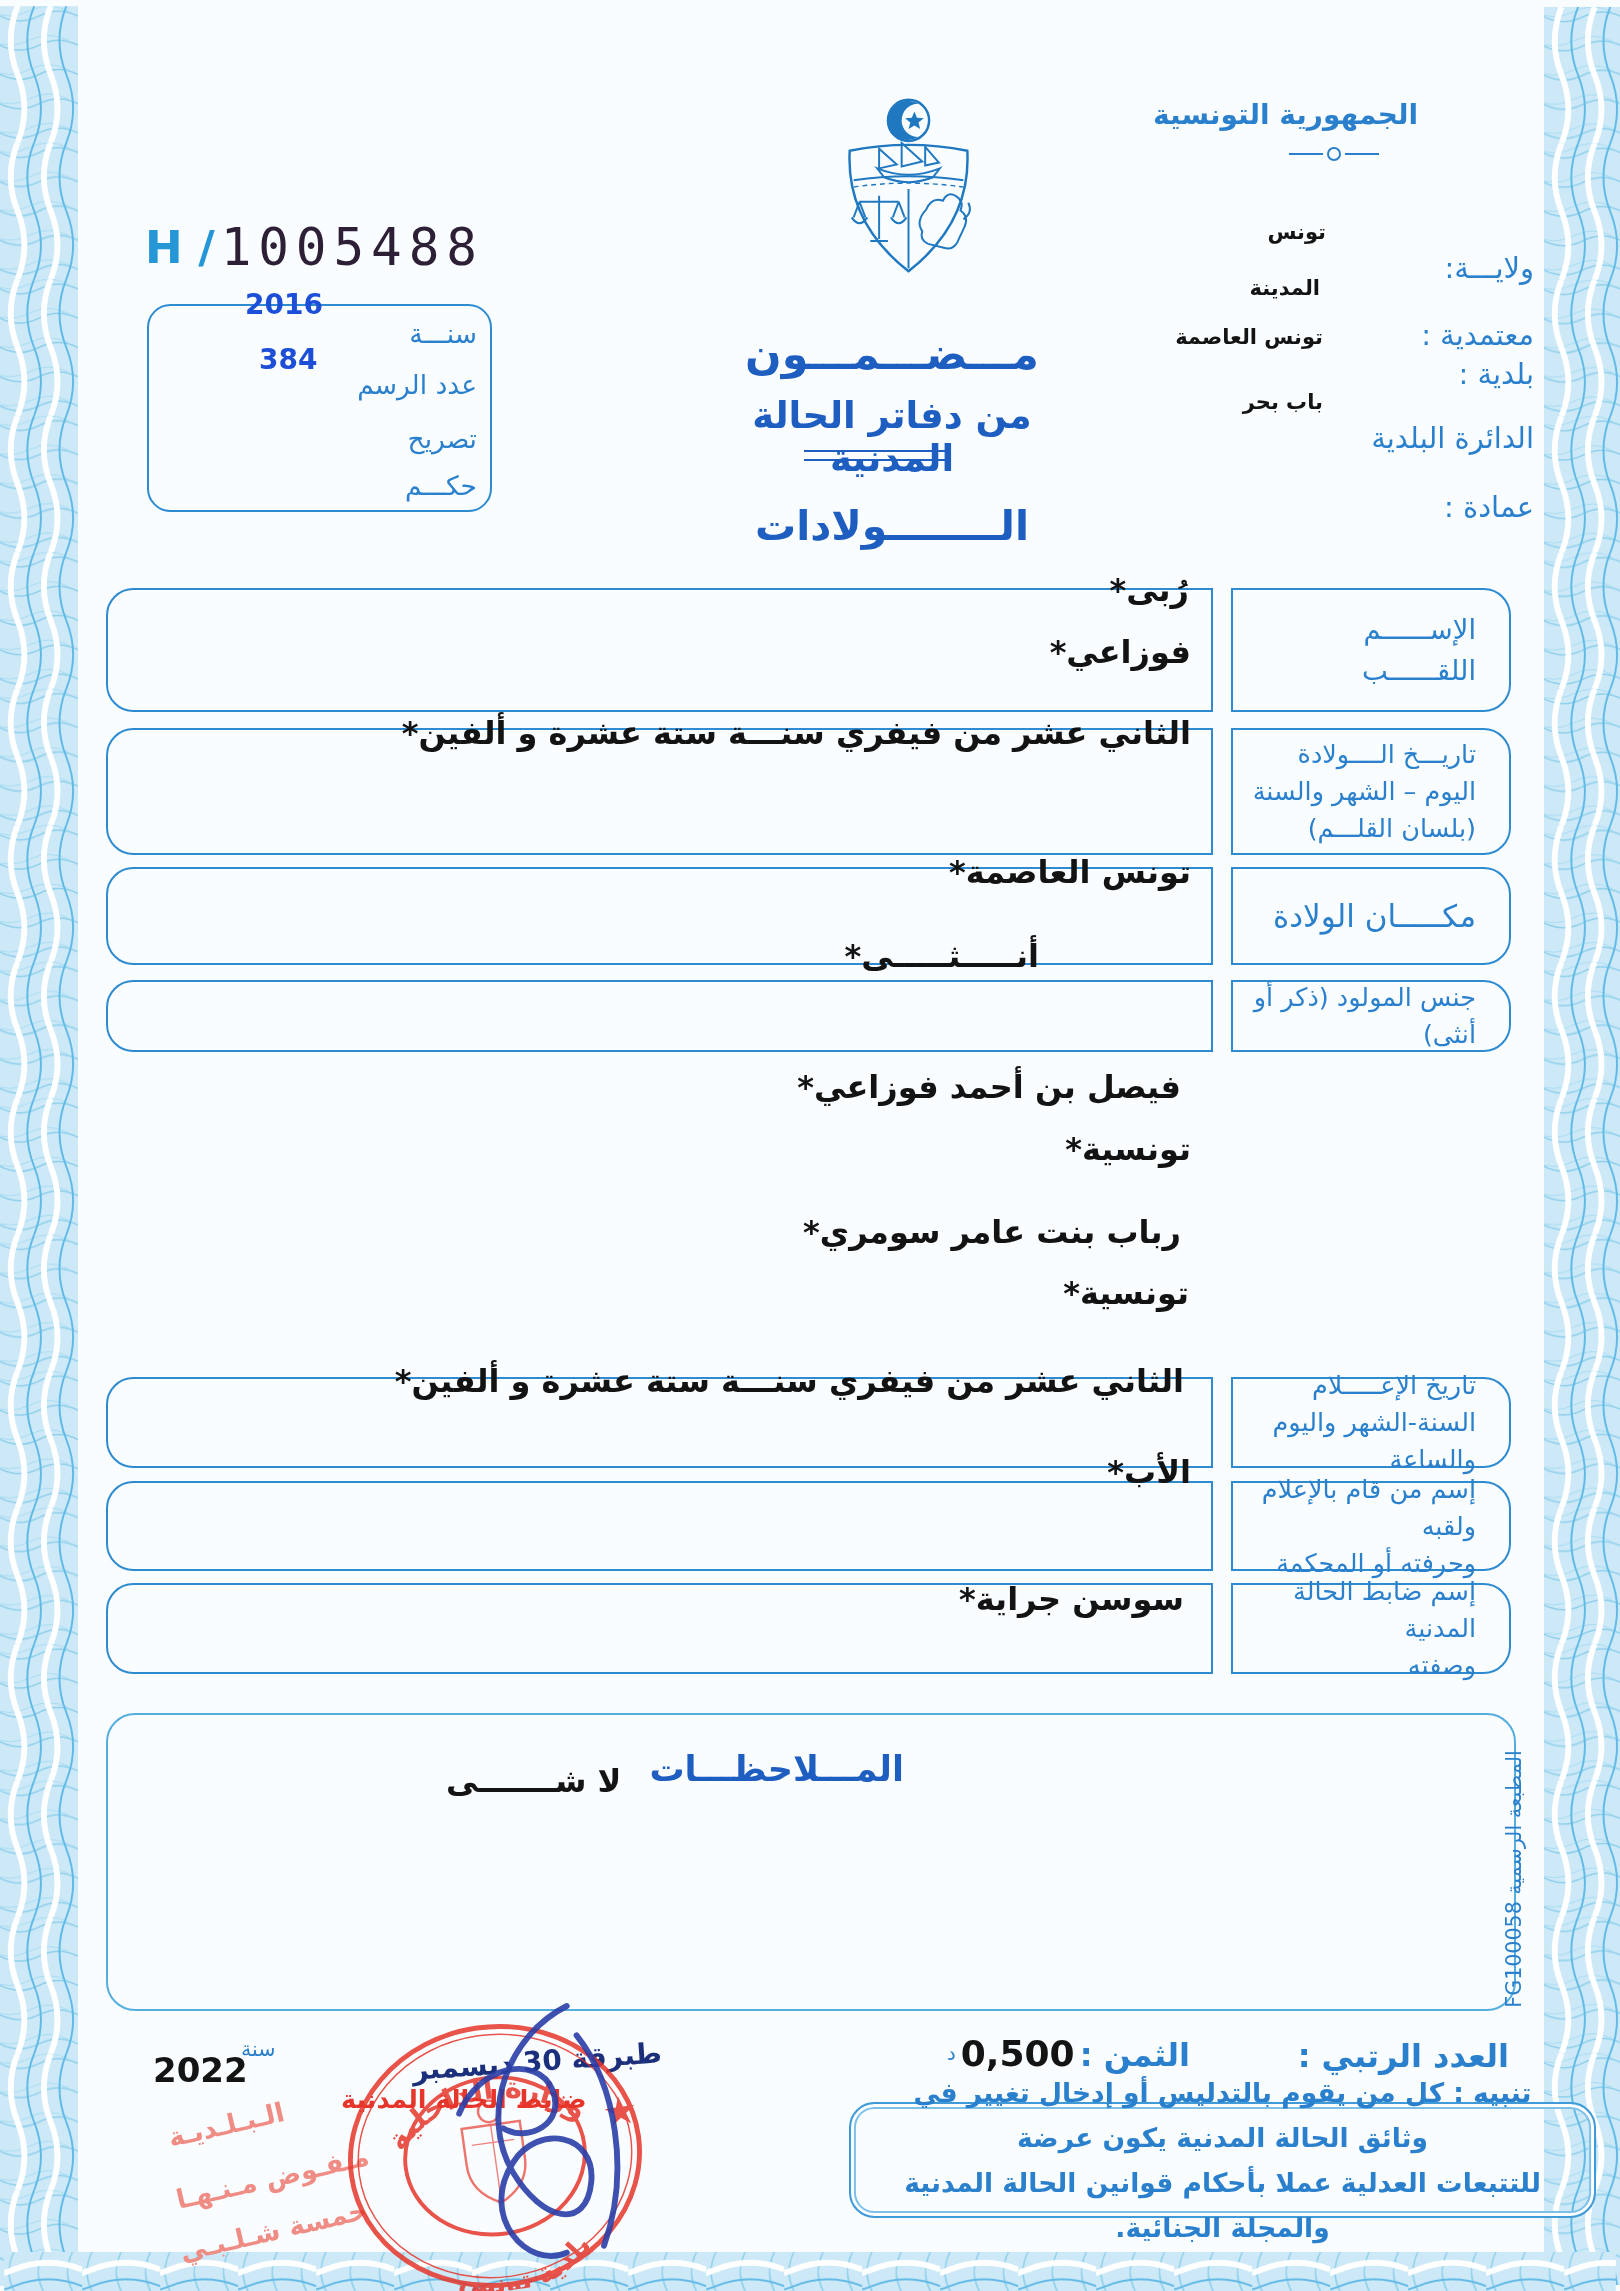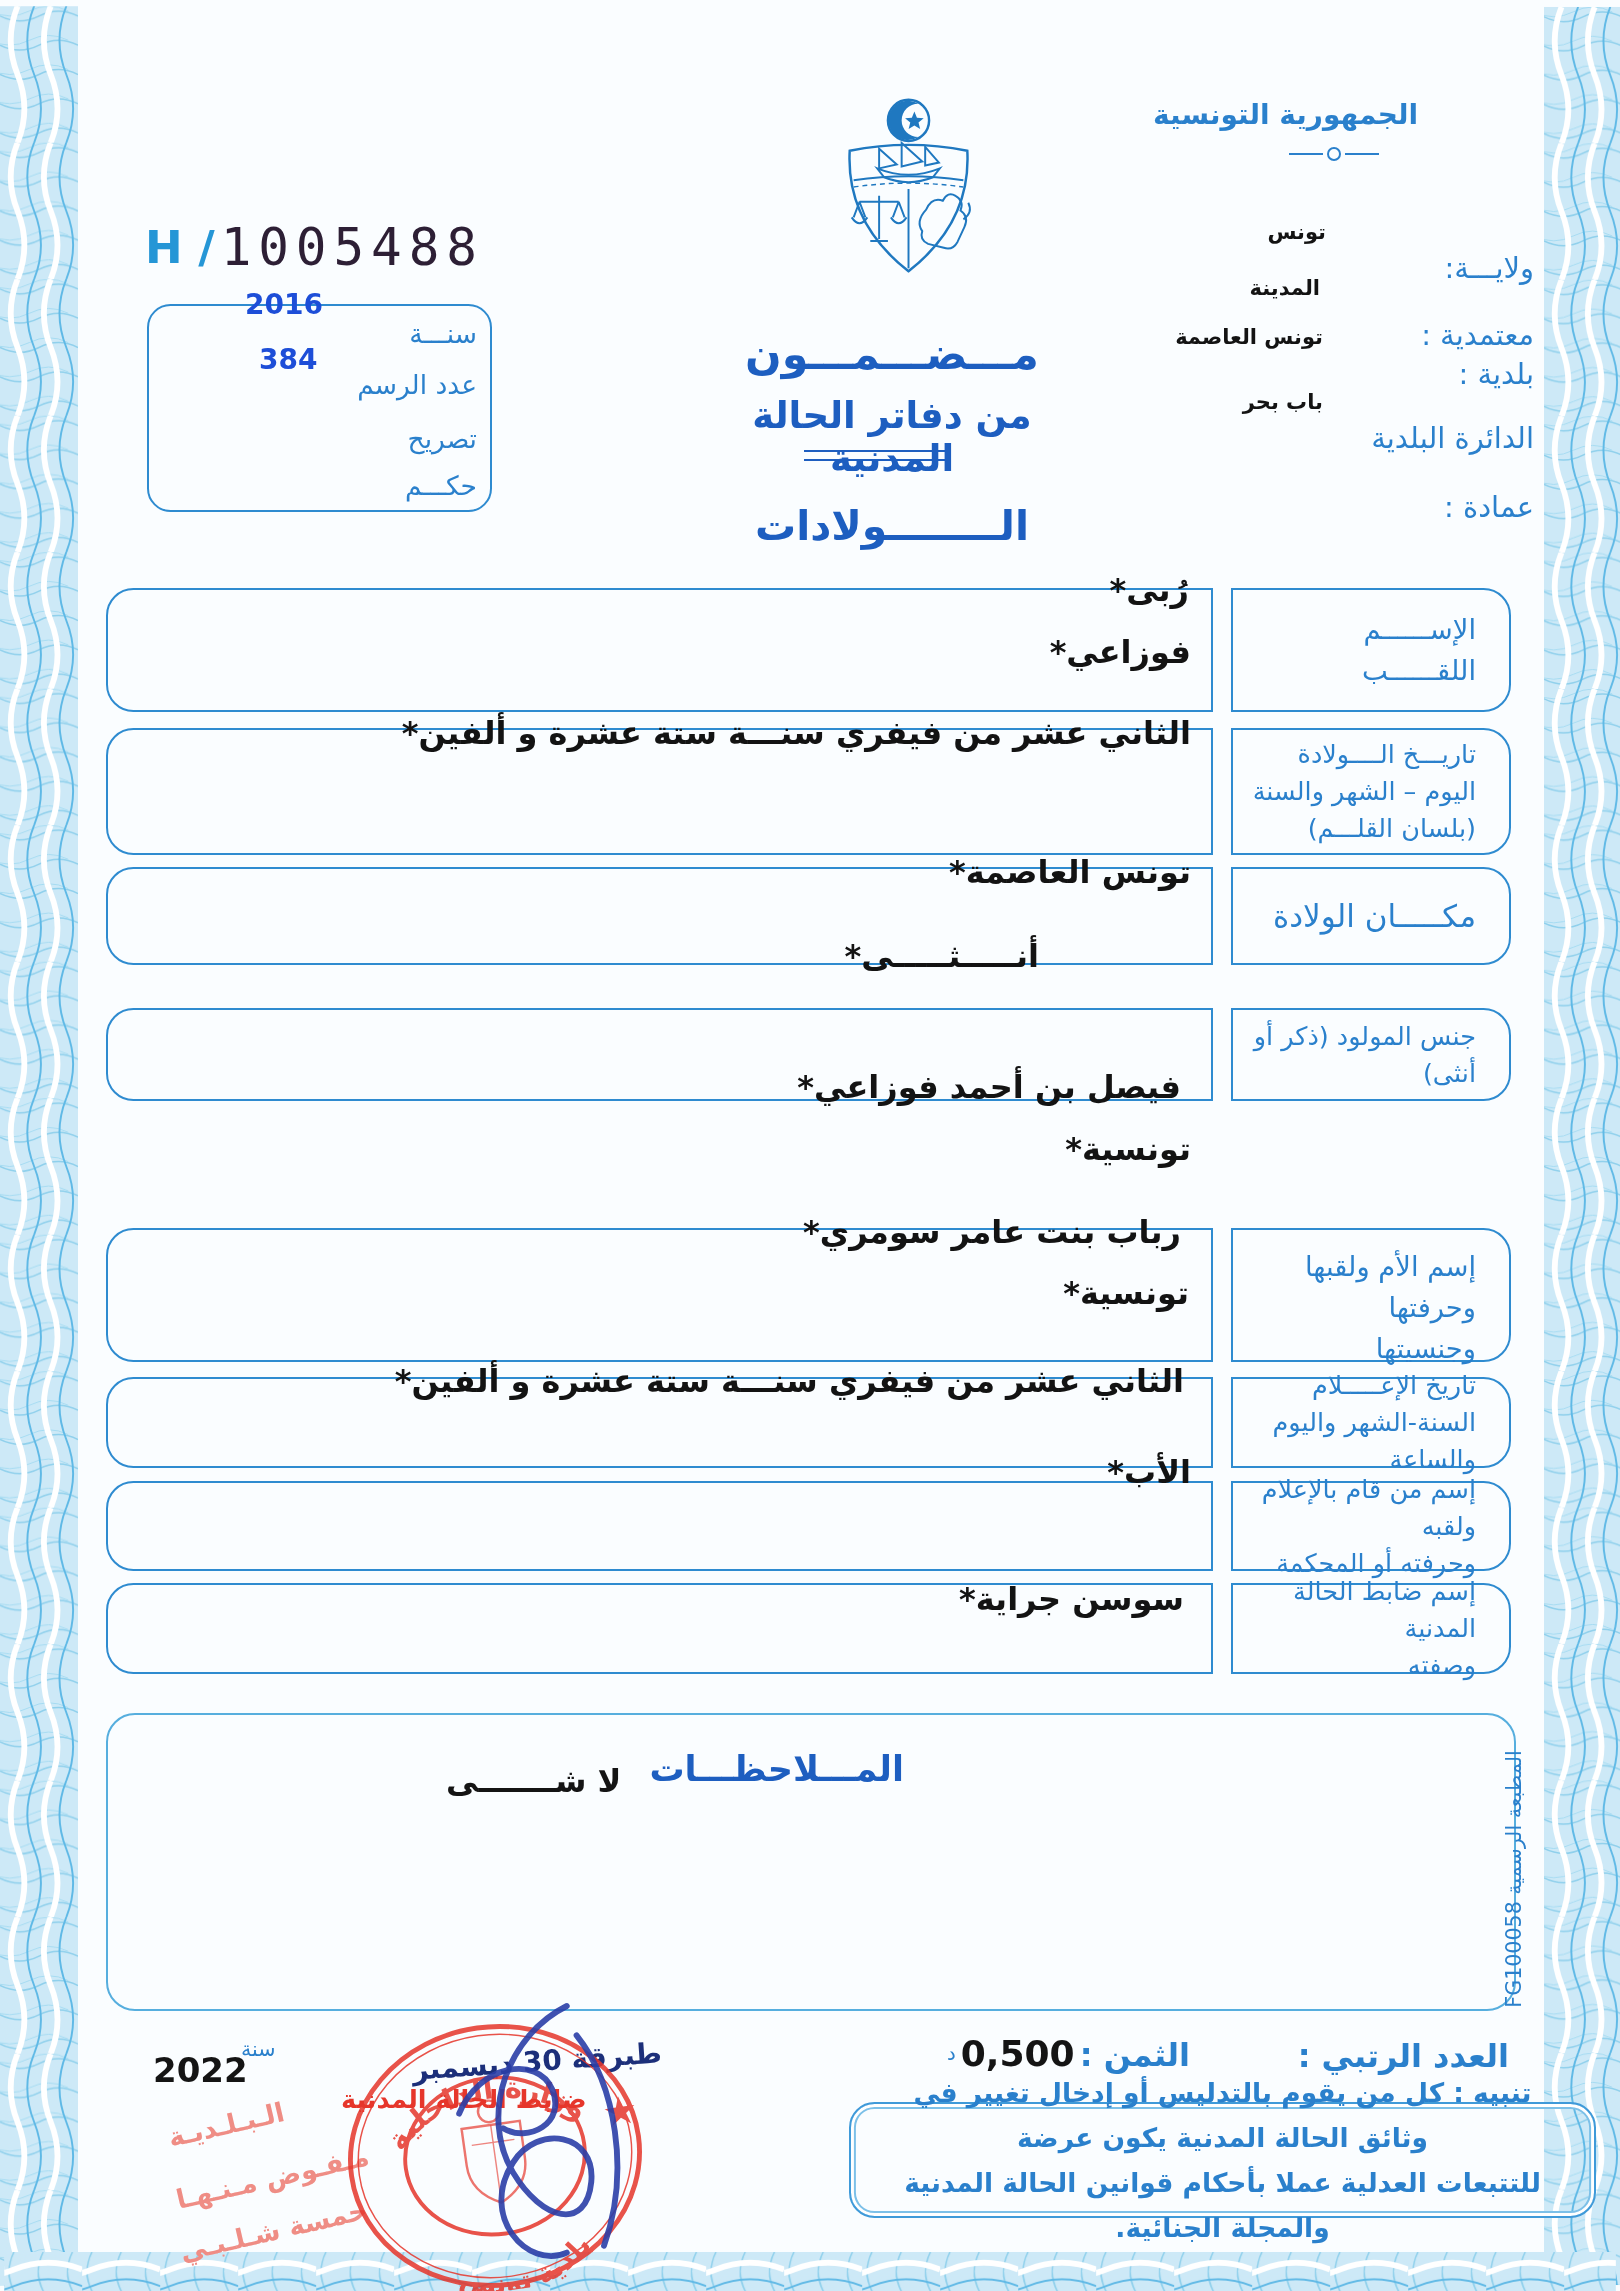--- a/index.html
+++ b/index.html
@@ -175,38 +175,31 @@
   <div class="val ar" style="right:429px;top:714px;">الثاني عشر من فيفري سنـــة ستة عشرة و ألفين*</div>
 
   <div class="row" style="top:867px;height:98px;">
     <div class="vbox"></div>
     <div class="lbox">
       <span class="ar" style="font-size:31px;">مكـــــان الولادة</span>
     </div>
   </div>
   <div class="val ar" style="right:429px;top:853px;">تونس العاصمة*</div>
 
-  <div class="row" style="top:1008px;height:93px;">
+  <div class="row" style="top:980px;height:72px;">
     <div class="vbox"></div>
     <div class="lbox small">
       <span class="ar">جنس المولود (ذكر أو أنثى)</span>
     </div>
   </div>
   <div class="val ar" style="right:581px;top:937px;">أنـــــثـــــى*</div>
 
   <div class="val ar" style="right:439px;top:1068px;">فيصل بن أحمد فوزاعي*</div>
   <div class="val ar" style="right:429px;top:1130px;">تونسية*</div>
 
-  <div class="row" style="top:1228px;height:134px;">
-    <div class="vbox"></div>
-    <div class="lbox spread">
-      <span class="ar">إسم الأم ولقبها وحرفتها</span>
-      <span class="ar">وجنسيتها</span>
-    </div>
-  </div>
   <div class="val ar" style="right:439px;top:1213px;">رباب بنت عامر سومري*</div>
   <div class="val ar" style="right:431px;top:1274px;">تونسية*</div>
 
   <div class="row" style="top:1377px;height:91px;">
     <div class="vbox"></div>
     <div class="lbox small">
       <span class="ar">تاريخ الإعـــــلام</span>
       <span class="ar">السنة-الشهر واليوم والساعة</span>
     </div>
   </div>

